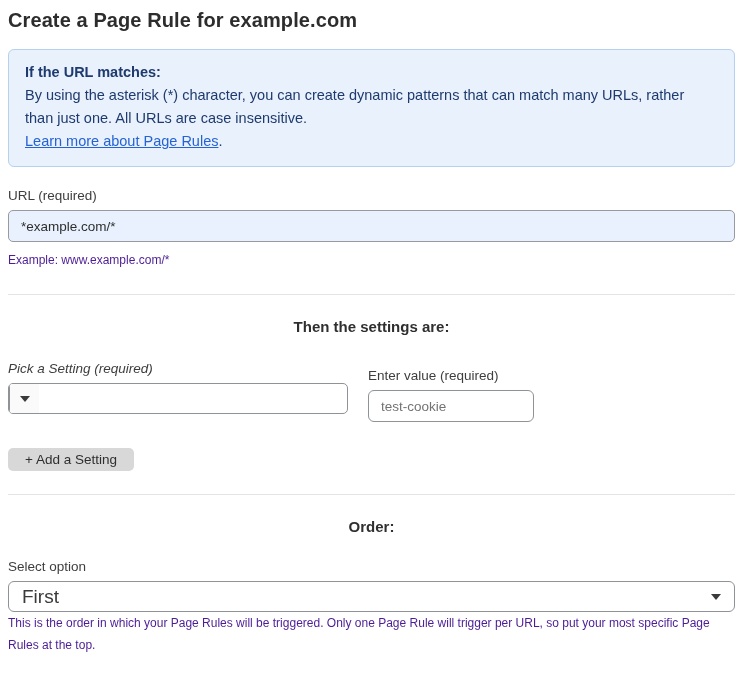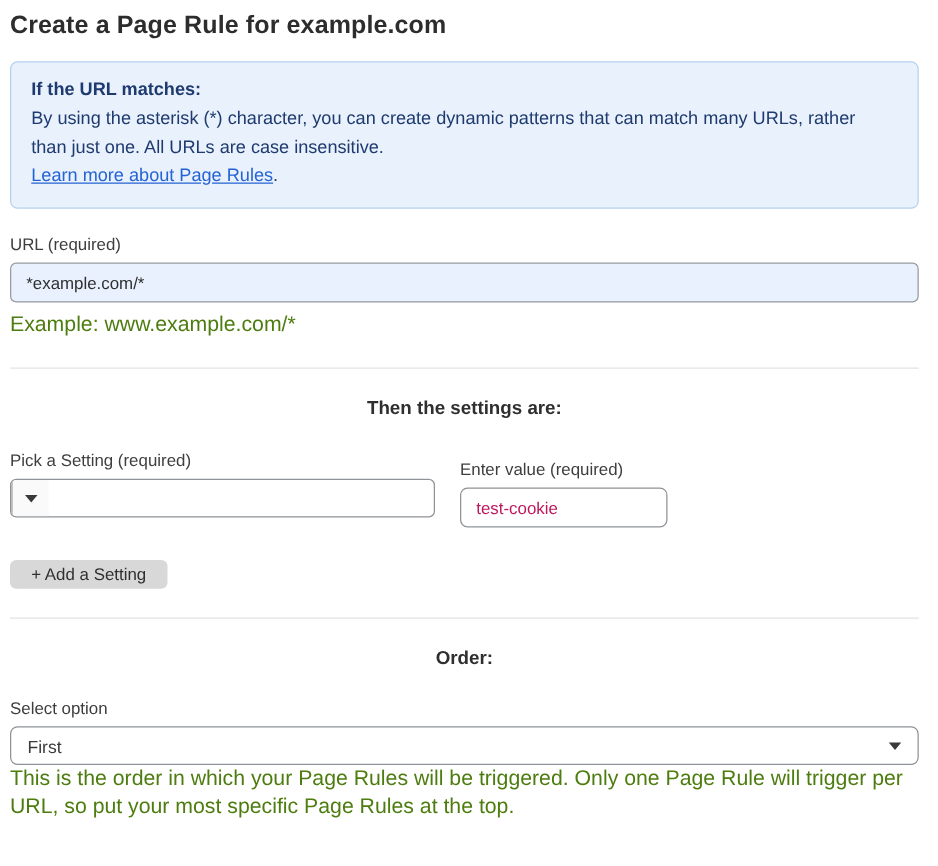--- a/index.html
+++ b/index.html
@@ -33,35 +33,35 @@
     display: block; font-size: 13.5px; color: #3e3e3e; margin-bottom: 7px;
   }
   .url-section { margin-top: 21px; }
   .url-input {
     width: 100%; height: 32px; font-size: 13.5px; color: #2f2f2f;
     background: #e8f1fd; border: 1px solid #979a9e; border-radius: 5px;
     padding: 0 12px; outline: none;
     font-family: "Liberation Sans", "DejaVu Sans", sans-serif;
   }
   .helper-text {
-    font-size: 17px; color: #4d7c0f; margin-top: 7px; line-height: 22px;
+    font-size: 12px; color: #4c1d95; margin-top: 7px; line-height: 22px;
   }
 
   hr.divider {
     border: none; border-top: 1px solid #e3e3e3; margin: 23px 0 0 0;
   }
 
   h2.section-heading {
     font-size: 15px; font-weight: 700; color: #2f2f2f;
     margin: 23px 0 0 0;
     text-align: center;
   }
 
   .settings-row { display: flex; margin-top: 26px; }
-  .col-left { width: 340px; }
+  .col-left { width: 340px; font-style: italic; }
   .col-right { margin-left: 20px; margin-top: 7px; }
 
   .custom-select {
     width: 340px; height: 31px; background: #ffffff;
     border: 1px solid #8f9296; border-radius: 5px;
     display: flex; align-items: center; cursor: pointer;
     font-size: 13.5px; color: #3a3a3a; overflow: hidden;
   }
   .custom-select .select-text { flex: 1; padding: 0 10px; }
   .custom-select .arrow-box {
@@ -70,40 +70,40 @@
   }
   .tri-down {
     width: 0; height: 0;
     border-left: 5px solid transparent; border-right: 5px solid transparent;
     border-top: 6px solid #3a3a3a;
   }
 
   .value-input {
     width: 166px; height: 32px; background: #ffffff;
     border: 1px solid #8f9296; border-radius: 6px;
-    font-size: 13.5px; color: #be185d; padding: 0 12px; outline: none;
+    font-size: 13.5px; color: #737373; padding: 0 12px; outline: none;
     font-family: "Liberation Sans", "DejaVu Sans", sans-serif;
   }
 
   button {
     font-family: "Liberation Sans", "DejaVu Sans", sans-serif;
     border: none; cursor: pointer;
   }
   .gray-btn {
     background: #d8d8d8; color: #2f2f2f; font-size: 13.5px;
     height: 23px; padding: 0 17px; border-radius: 5px;
   }
   .add-setting-btn { margin-top: 26px; }
 
   .order-label { margin-top: 24px; }
   .order-select {
     width: 100%; height: 31px; background: #ffffff;
     border: 1px solid #8f9296; border-radius: 6px;
     display: flex; align-items: center; cursor: pointer;
-    font-size: 14px; color: #3a3a3a; padding: 0 13px; justify-content: flex-end;
+    font-size: 19px; color: #3a3a3a; padding: 0 13px; justify-content: flex-end;
   }
   .order-select .select-text { flex: 1; }
   .order-helper { max-width: 720px; margin-top: 0; }
 </style>
 </head>
 <body>
 
 <div class="page">
 
   <h1 class="page-title">Create a Page Rule for example.com</h1>

